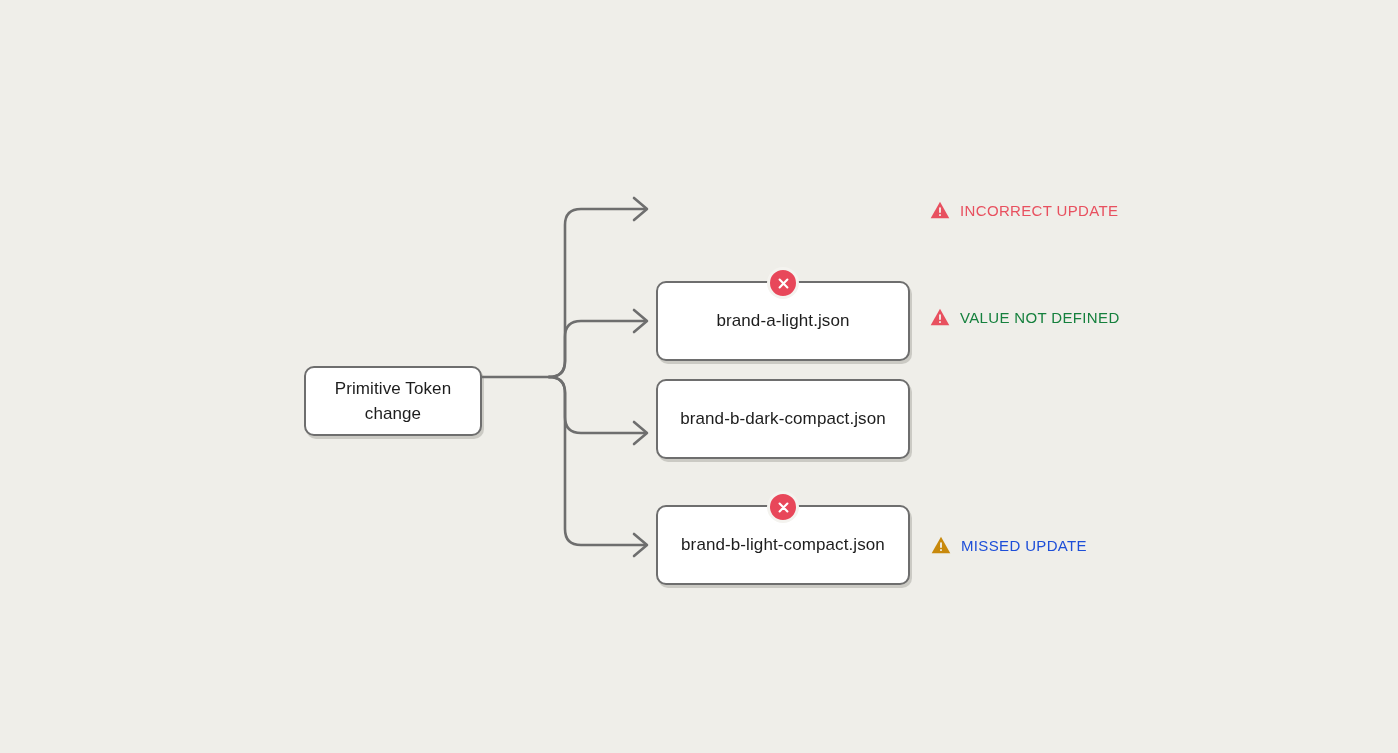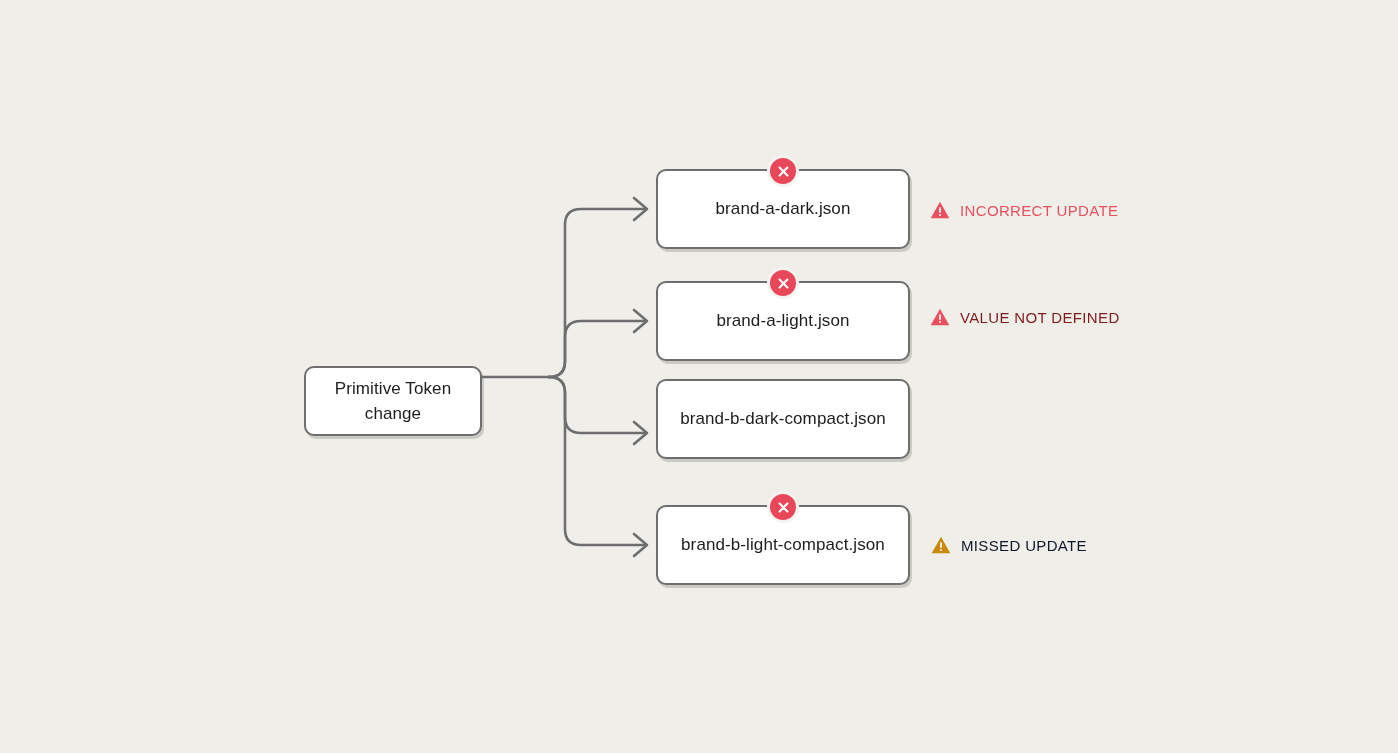--- a/index.html
+++ b/index.html
@@ -128,28 +128,20 @@
       <path d="M634,422 L647,433 L634,444"></path>
       <path d="M634,534 L647,545 L634,556"></path>
     </g>
   </svg>
 
   <div class="node source-node">
     <span class="node-label">Primitive Token
 change</span>
   </div>
 
-  <div class="node file-node n0">
-    <span class="node-label">brand-a-dark.json</span>
-    <span class="badge">
-      <svg width="13" height="13" viewBox="0 0 13 13">
-        <path d="M2.6,2.6 L10.4,10.4 M10.4,2.6 L2.6,10.4" stroke="#ffffff" stroke-width="2.1" stroke-linecap="round"></path>
-      </svg>
-    </span>
-  </div>
 
   <div class="node file-node n1">
     <span class="node-label">brand-a-light.json</span>
     <span class="badge">
       <svg width="13" height="13" viewBox="0 0 13 13">
         <path d="M2.6,2.6 L10.4,10.4 M10.4,2.6 L2.6,10.4" stroke="#ffffff" stroke-width="2.1" stroke-linecap="round"></path>
       </svg>
     </span>
   </div>
 
@@ -174,25 +166,25 @@
     </svg>
     <span class="warn-text" style="color:#e8505f">INCORRECT UPDATE</span>
   </div>
 
   <div class="warning w1">
     <svg class="warn-icon" width="20" height="18" viewBox="0 0 20 18">
       <path d="M10,0.8 L19.3,17.2 L0.7,17.2 Z" fill="#e8505f"></path>
       <rect x="9.05" y="6.3" width="1.9" height="5.6" rx="0.9" fill="#efeee9"></rect>
       <rect x="9.05" y="13.1" width="1.9" height="2.0" rx="0.9" fill="#efeee9"></rect>
     </svg>
-    <span class="warn-text" style="color:#7f1d1d">VALUE NOT DEFINED</span>
+    <span class="warn-text" style="color:#15803d">VALUE NOT DEFINED</span>
   </div>
 
   <div class="warning w3">
     <svg class="warn-icon" width="20" height="18" viewBox="0 0 20 18">
       <path d="M10,0.8 L19.3,17.2 L0.7,17.2 Z" fill="#c8890c"></path>
       <rect x="9.05" y="6.3" width="1.9" height="5.6" rx="0.9" fill="#efeee9"></rect>
       <rect x="9.05" y="13.1" width="1.9" height="2.0" rx="0.9" fill="#efeee9"></rect>
     </svg>
-    <span class="warn-text" style="color:#0f172a">MISSED UPDATE</span>
+    <span class="warn-text" style="color:#1d4ed8">MISSED UPDATE</span>
   </div>
 
 </div>
 
 </body></html>

